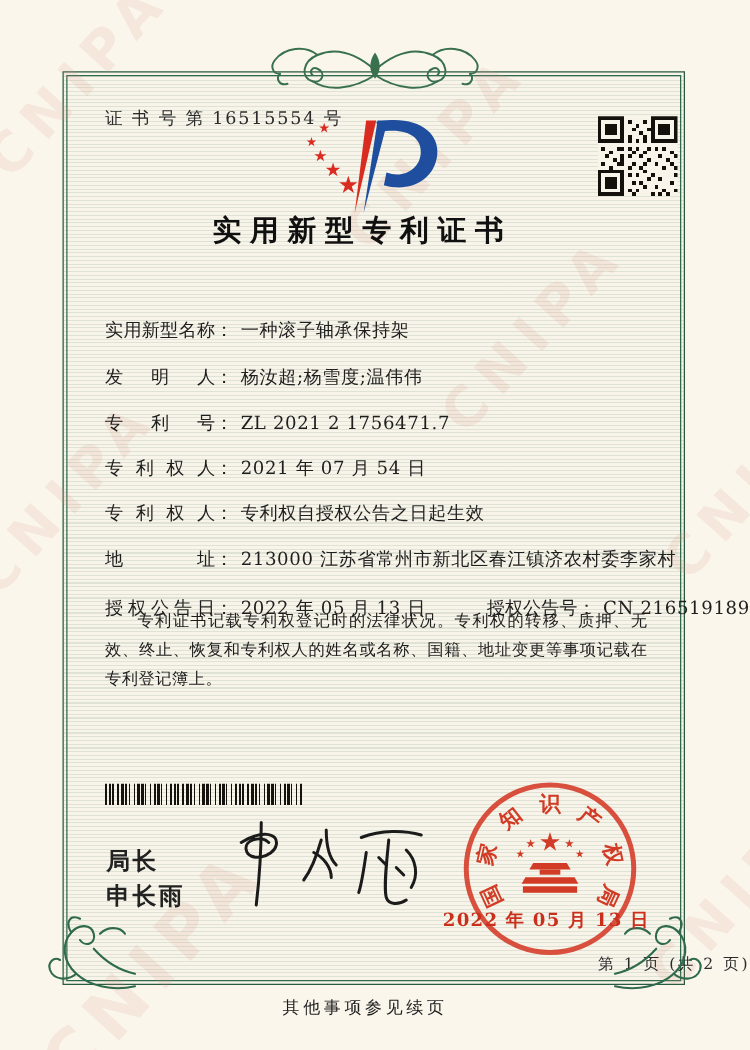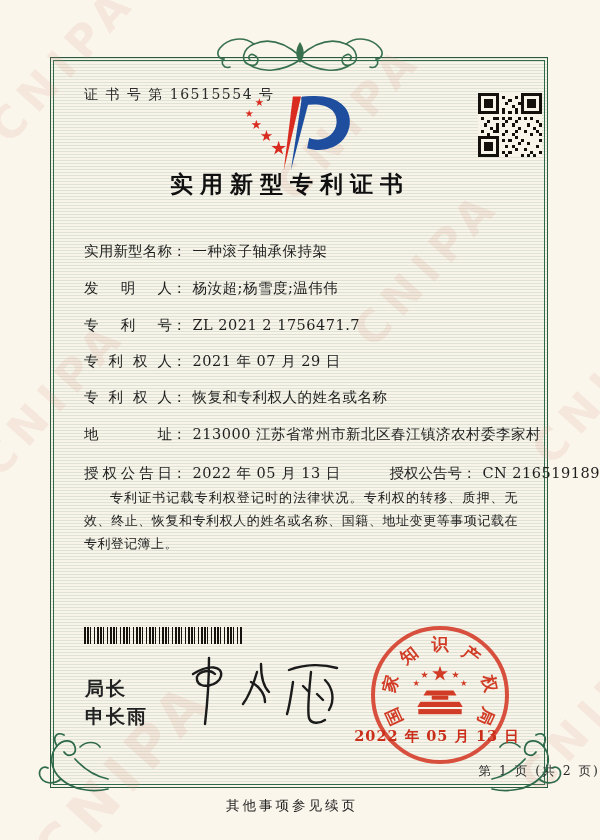--- a/index.html
+++ b/index.html
@@ -43,21 +43,21 @@
   
   .cert-no{position:absolute;z-index:2;left:84px;top:86px;font-size:14px;letter-spacing:1.5px;color:#2b2b2b;}
   .logo{position:absolute;z-index:2;left:238px;top:91px;width:124px;height:82px;}
   .qr{position:absolute;z-index:2;left:478px;top:93px;width:64px;height:64px;}
   .title{
     position:absolute;z-index:2;left:0;top:169px;width:580px;text-align:center;
     font-size:23px;font-weight:700;letter-spacing:7px;color:#101010;
   }
   
   .fields{position:absolute;z-index:2;left:84px;top:242px;width:436px;font-size:14.5px;}
-  .frow{position:absolute;left:0;white-space:nowrap;}
+  .frow{position:absolute;left:0;white-space:nowrap;margin-top:13px;}
   .fr0{top:0;} .fr1{top:37px;} .fr2{top:74px;} .fr3{top:110px;} .fr4{top:146px;} .fr5{top:183px;} .fr6{top:222px;}
   .flabel{display:inline-block;width:88px;text-align:justify;text-align-last:justify;vertical-align:bottom;}
   .fcolon{display:inline-block;margin-right:6px;}
   .fvalue{letter-spacing:0.5px;}
   .fgroup2{margin-left:44px;}
   
   .paras{position:absolute;z-index:2;left:84px;top:486px;width:434px;
     font-size:13px;line-height:23px;color:#1c1c1c;}
   .paras p{margin:0;text-indent:2em;text-align:justify;letter-spacing:0.4px;}
   
@@ -175,24 +175,24 @@
   <div class="frow fr0">
     <span class="flabel">实用新型名称</span><span class="fcolon">：</span><span class="fvalue">一种滚子轴承保持架</span>
   </div>
   <div class="frow fr1">
     <span class="flabel">发明人</span><span class="fcolon">：</span><span class="fvalue">杨汝超;杨雪度;温伟伟</span>
   </div>
   <div class="frow fr2">
     <span class="flabel">专利号</span><span class="fcolon">：</span><span class="fvalue">ZL 2021 2 1756471.7</span>
   </div>
   <div class="frow fr3">
-    <span class="flabel">专利权人</span><span class="fcolon">：</span><span class="fvalue">2021 年 07 月 29 日</span>
+    <span class="flabel">专利权人</span><span class="fcolon">：</span><span class="fvalue">2021 年 07 月 54 日</span>
   </div>
   <div class="frow fr4">
-    <span class="flabel">专利权人</span><span class="fcolon">：</span><span class="fvalue">恢复和专利权人的姓名或名称</span>
+    <span class="flabel">专利权人</span><span class="fcolon">：</span><span class="fvalue">专利权自授权公告之日起生效</span>
   </div>
   <div class="frow fr5">
     <span class="flabel">地址</span><span class="fcolon">：</span><span class="fvalue">213000 江苏省常州市新北区春江镇济农村委李家村</span>
   </div>
   <div class="frow fr6">
     <span>
       <span class="flabel">授权公告日</span><span class="fcolon">：</span><span class="fvalue">2022 年 05 月 13 日</span>
     </span>
     <span class="fgroup2">
       <span>授权公告号</span><span class="fcolon">：</span><span class="fvalue">CN 216519189 U</span>

